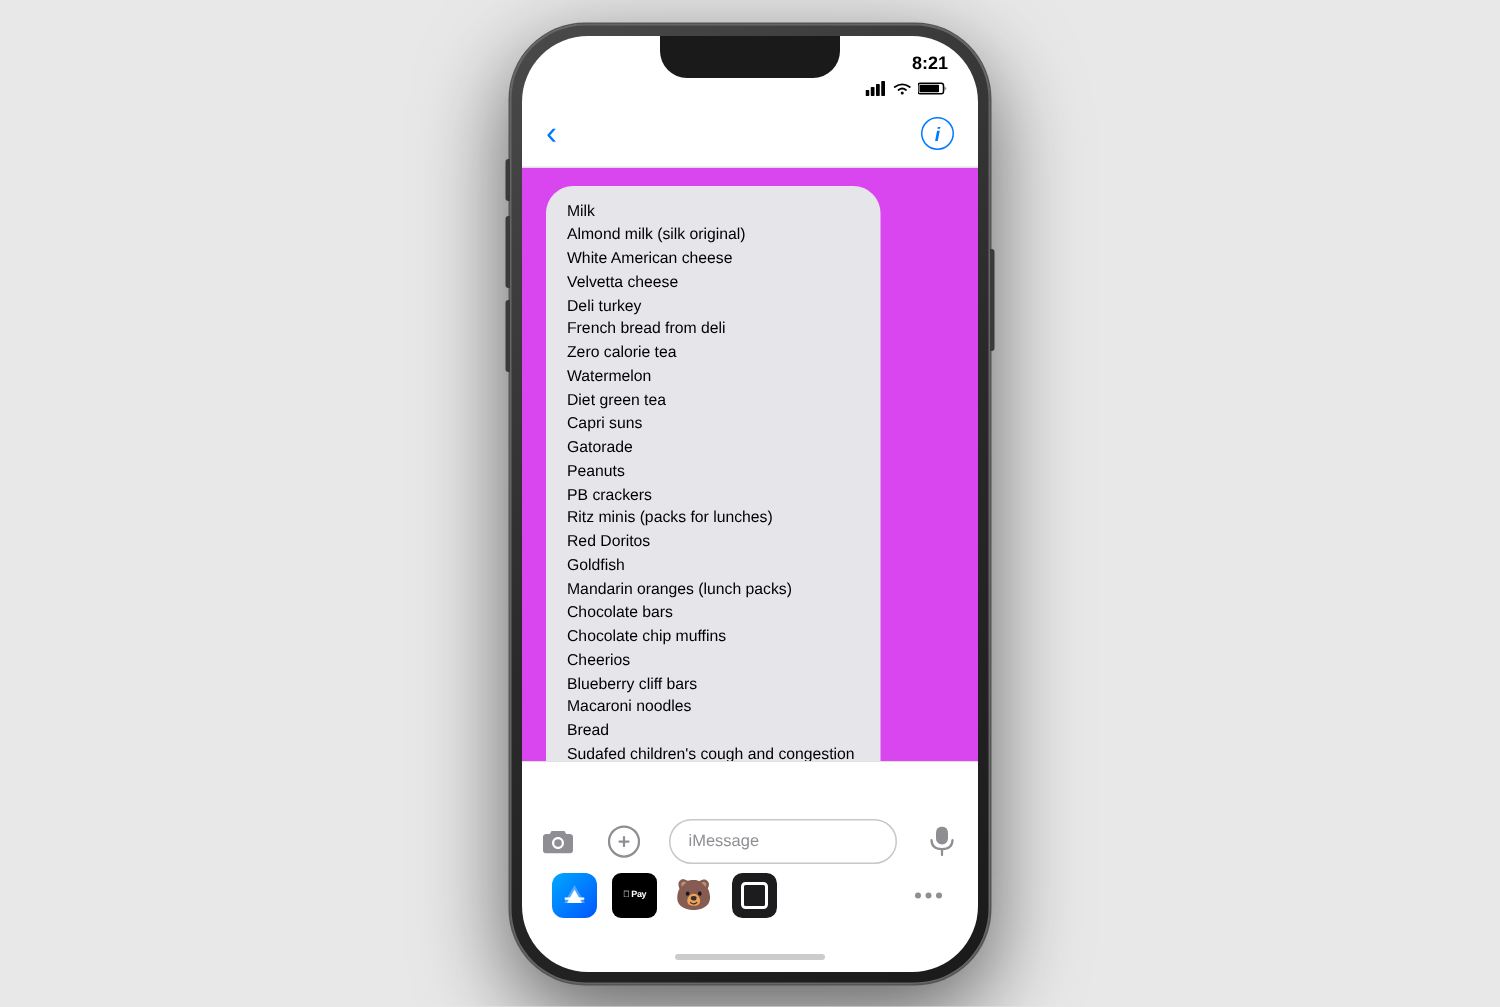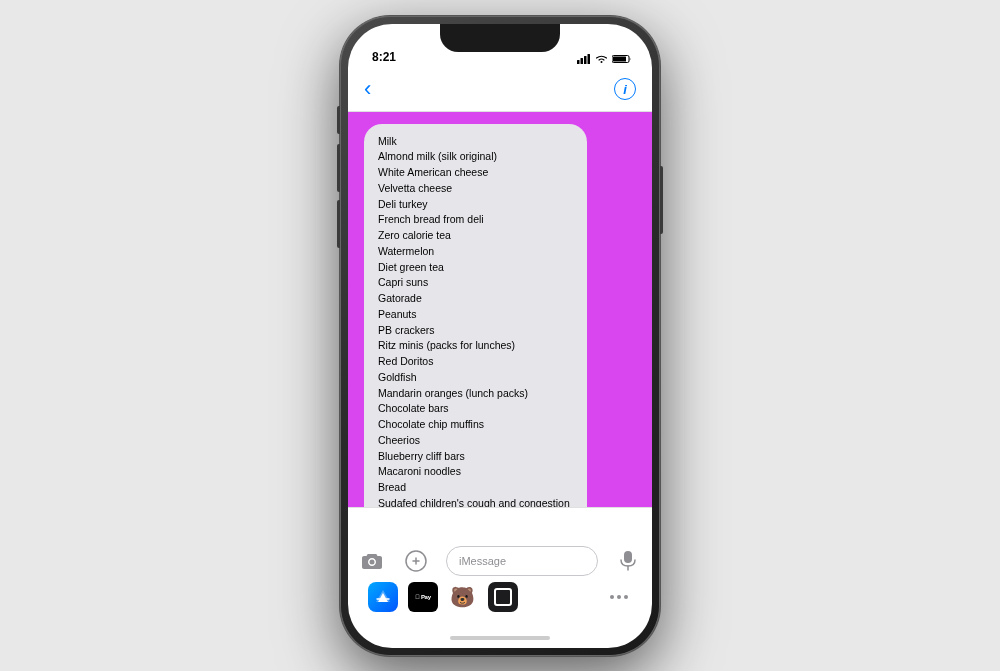--- a/index.html
+++ b/index.html
@@ -52,20 +52,21 @@
     
     .status-bar {
       height: 44px;
       display: flex;
       align-items: flex-end;
       justify-content: space-between;
       padding: 11px 20px 4px 20px;
       position: relative;
       z-index: 5;
       flex-shrink: 0;
+      flex-direction: column;
     }
 
     .status-time {
       font-size: 12px;
       font-weight: 600;
       color: #000;
       padding-left: 4px;
     }
 
     .status-icons {

